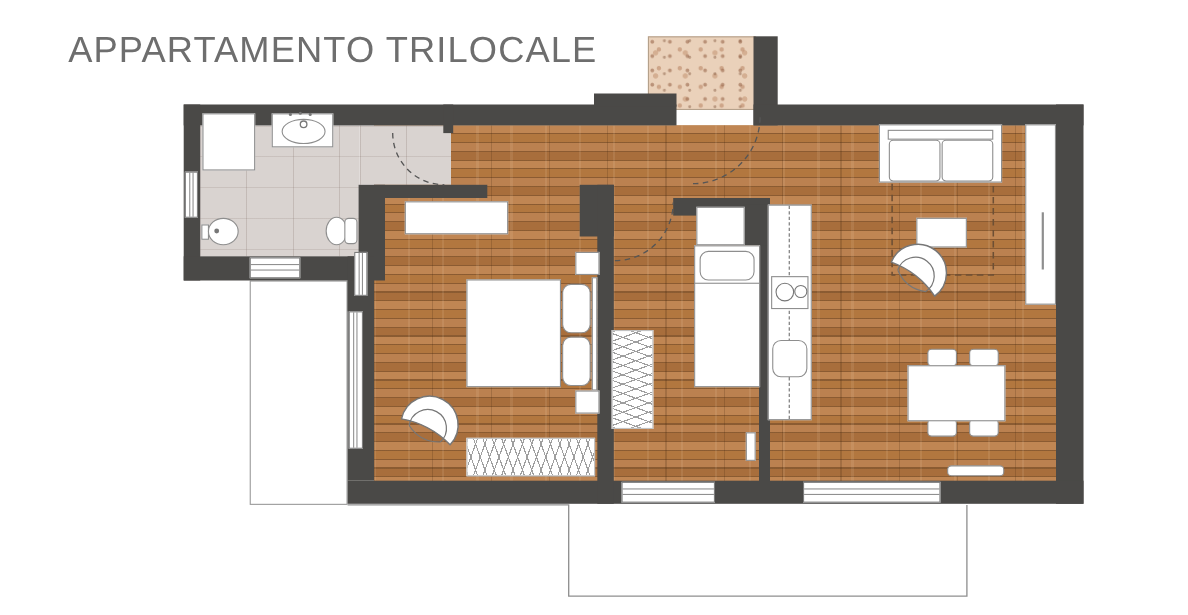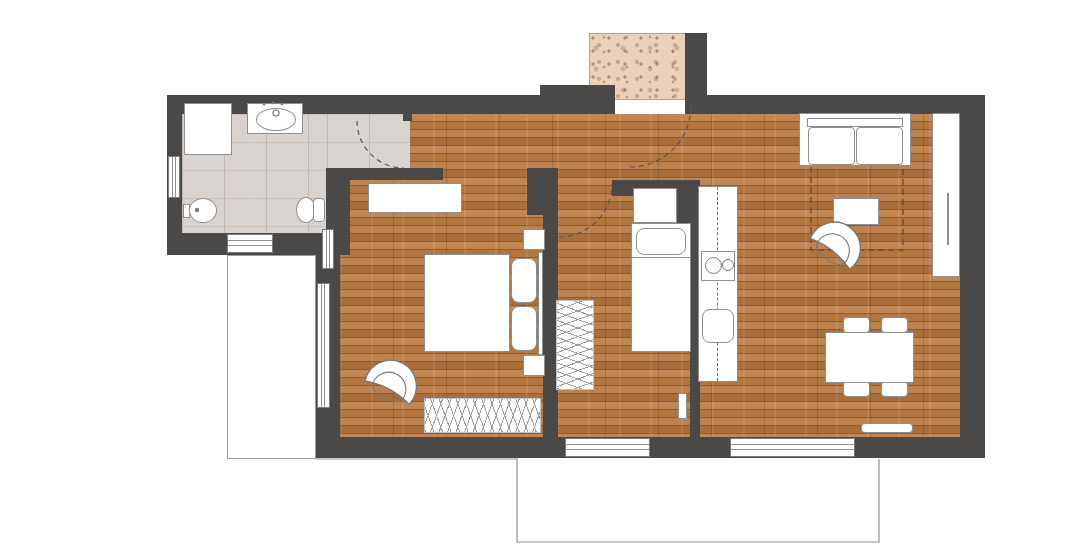--- a/index.html
+++ b/index.html
@@ -65,20 +65,21 @@
   .thin{fill:none;stroke:var(--terrace,#8f8f8f);stroke-width:1.2;}
   .chair-fill{fill:#ffffff;stroke:#777;stroke-width:1.3;}
   .chair-line{fill:none;stroke:#777;stroke-width:1.1;}
   .dot{fill:#777;}
   .stroke-circ{fill:#fff;stroke:#777;stroke-width:1.2;}
 </style>
 </head>
 <body>
 
 <div id="stage">
+  <div id="plan-title">APPARTAMENTO TRILOCALE</div>
   <div id="plan" style="position:absolute;left:0;top:0;width:1080px;height:559px;">
       <div class="el wood" style="left: 340px; top: 114px; width: 620px; height: 324px;"></div>
       <div class="el tile" style="left: 182px; top: 114px; width: 145px; height: 119px;"></div>
       <div class="el tile" style="left: 327px; top: 114px; width: 83px; height: 54px;"></div>
       <div class="el balcony" style="left: 227px; top: 255px; width: 89px; height: 204px;"></div>
       <div class="el landing" style="left: 589px; top: 33px; width: 98px; height: 67px;"></div>
       <div class="el wall" style="left: 167px; top: 95px; width: 448px; height: 19px;"></div>
       <div class="el wall" style="left: 540px; top: 85px; width: 75px; height: 12px;"></div>
       <div class="el wall" style="left: 685px; top: 33px; width: 22px; height: 81px;"></div>
       <div class="el wall" style="left: 685px; top: 95px; width: 300px; height: 19px;"></div>

